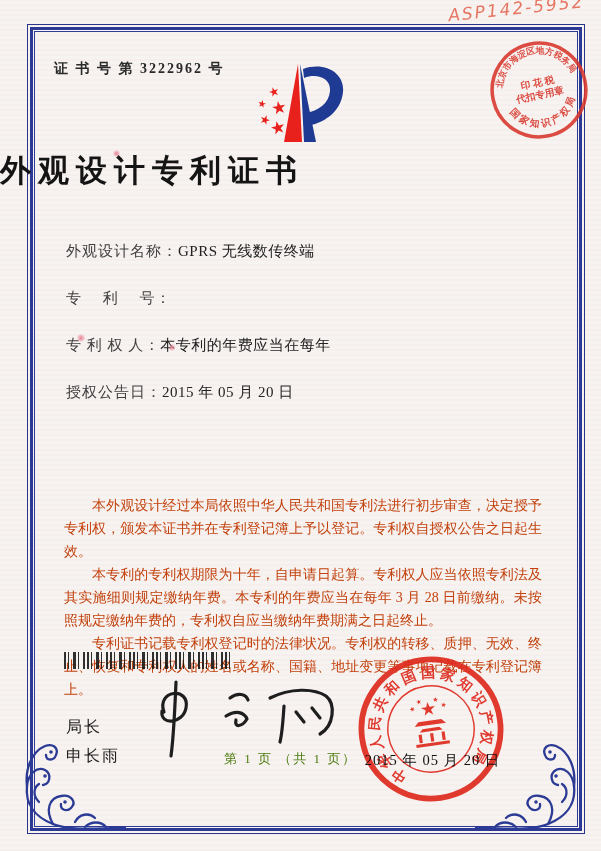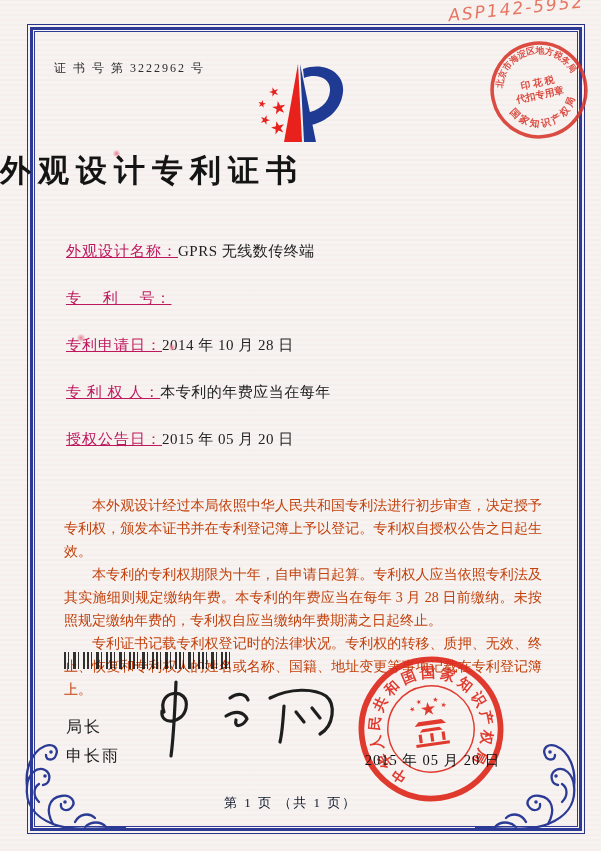--- a/index.html
+++ b/index.html
@@ -14,46 +14,46 @@
   
   .frame{
     position:absolute;left:30px;top:27px;width:546px;height:798px;
     border:3px solid #2c3a96;
     outline:1px solid #273489;
     outline-offset:2px;
     box-shadow: inset 0 0 0 1px #f7f3f1, inset 0 0 0 2px #2c3a96;
     z-index:1;
   }
   .abs{position:absolute;z-index:2;}
-  .cert-no{left:54px;top:60px;font-size:12px;letter-spacing:2px;color:#2a2a2a;}
+  .cert-no{left:54px;top:60px;font-size:14px;letter-spacing:2px;color:#2a2a2a;font-weight:bold;}
   .logo{left:252px;top:62px;width:100px;height:88px;}
   .doc-title{
     left:0;right:0;top:150px;text-align:left;
     font-size:31px;font-weight:700;letter-spacing:7px;color:#141414;
   }
   .fields{left:66px;top:228px;width:470px;}
   .field-row{height:47px;display:flex;align-items:center;font-size:15px;}
-  .field-label{white-space:pre;letter-spacing:1px;color:#be185d;text-decoration:underline;}
+  .field-label{white-space:pre;letter-spacing:1px;color:#404040;}
   .field-value{white-space:pre;letter-spacing:0.5px;color:#222;}
   .body-text{left:64px;top:494px;width:478px;font-size:14px;line-height:23px;text-align:justify;color:#c2410c;}
   .body-text p{margin:0;text-indent:2em;}
   .barcode{
     left:64px;top:652px;width:170px;height:17px;opacity:.88;
     background:repeating-linear-gradient(90deg,
       #151515 0 2px, transparent 2px 4px,
       #151515 4px 5px, transparent 5px 9px,
       #151515 9px 12px, transparent 12px 14px,
       #151515 14px 15px, transparent 15px 19px,
       #151515 19px 21px, transparent 21px 23px);
   }
   .officer{left:66px;top:712px;font-size:16px;line-height:29px;letter-spacing:2px;}
   .signature{left:138px;top:678px;width:212px;height:84px;z-index:3;}
   .seal{left:352px;top:650px;width:158px;height:158px;z-index:3;transform:rotate(-8deg);opacity:.92;}
   .seal-date{left:360px;top:751px;width:145px;text-align:center;font-size:14.5px;letter-spacing:1px;color:#111;z-index:4;white-space:pre;}
-  .footer-page{left:0;right:20px;top:794px;text-align:center;font-size:13px;letter-spacing:2px;color:#0f172a;z-index:2;white-space:pre;}
+  .footer-page{left:0;right:20px;top:750px;text-align:center;font-size:13px;letter-spacing:2px;color:#4d7c0f;z-index:2;white-space:pre;}
   .tax-stamp{left:483px;top:34px;width:112px;height:112px;z-index:4;transform:rotate(-12deg);opacity:.88;}
   .hand-note{
     left:448px;top:-3px;width:160px;z-index:4;
     font-family:"DejaVu Sans","Liberation Sans",sans-serif;
     font-style:italic;font-size:17px;color:#e2573f;
     transform:rotate(-6deg);letter-spacing:2px;opacity:.8;
   }
   .flourish{width:112px;height:96px;z-index:3;}
   .flourish.bl{left:15px;top:740px;}
   .flourish.br{left:474px;top:740px;transform:scaleX(-1);}
@@ -90,24 +90,20 @@
 
   <div class="abs doc-title">外观设计专利证书</div>
 
   <div class="abs fields">
     <div class="field-row">
       <span class="field-label">外观设计名称：</span>
       <span class="field-value">GPRS 无线数传终端</span>
     </div>
     <div class="field-row">
       <span class="field-label">专　 利 　号：</span>
-    </div>
-    <div class="field-row">
-      <span class="field-label">专利申请日：</span>
-      <span class="field-value">2014 年 10 月 28 日</span>
     </div>
     <div class="field-row">
       <span class="field-label">专 利 权 人：</span>
       <span class="field-value">本专利的年费应当在每年</span>
     </div>
     <div class="field-row">
       <span class="field-label">授权公告日：</span>
       <span class="field-value">2015 年 05 月 20 日</span>
     </div>
   </div>

